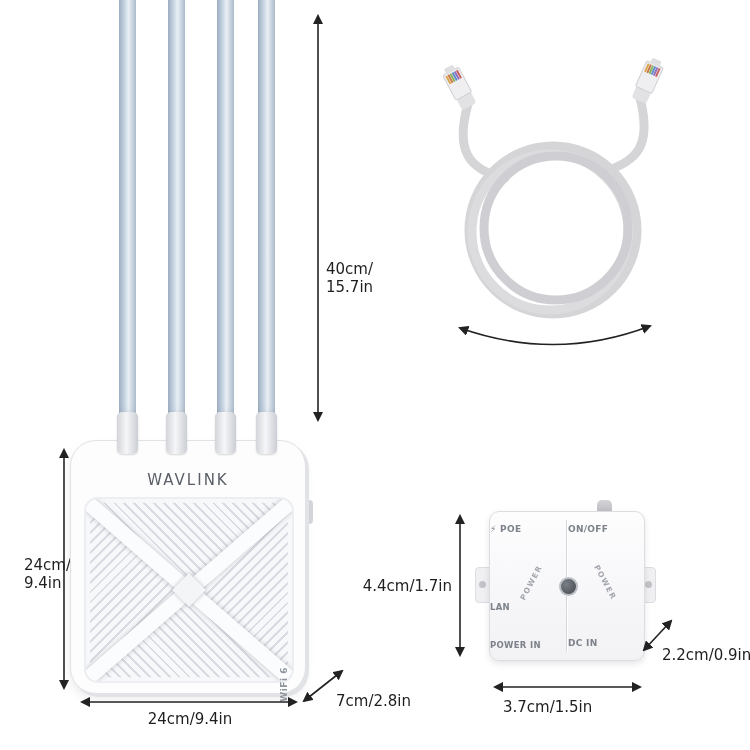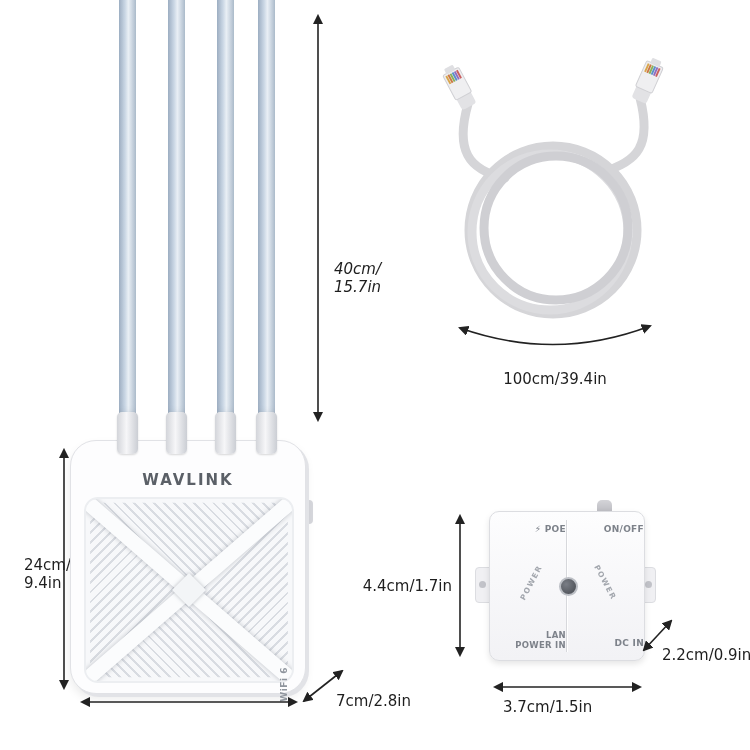--- a/index.html
+++ b/index.html
@@ -14,21 +14,21 @@
     background:linear-gradient(90deg,#d3d5da 0%,#f6f6f8 45%,#cbced4 100%);
     box-shadow:0 1px 2px rgba(0,0,0,.15);z-index:3;}
 
   
   .device{position:absolute;left:70px;top:440px;width:234px;height:252px;background:#fdfdfe;
     border:1px solid #e1e2e6;border-radius:26px;z-index:2;
     box-shadow:3px 3px 0 #e2e3e7,0 5px 10px rgba(0,0,0,.08);}
   .side-nub{position:absolute;left:303px;top:500px;width:10px;height:24px;background:#d6d7dc;
     border-radius:0 4px 4px 0;z-index:1;}
   .logo{position:absolute;top:30px;left:0;width:100%;text-align:center;font-size:15px;
-    font-weight:bold;letter-spacing:2px;color:#5b6067;}
+    font-weight:normal;letter-spacing:2px;color:#5b6067;}
   .face{position:absolute;left:13px;top:56px;width:206px;height:182px;border-radius:14px;
     background:#f7f8fa;border:2px solid #eceef1;overflow:hidden;}
   .q{position:absolute;inset:0;}
   .q-top{clip-path:polygon(2% 2%,98% 2%,50% 50%);
     background:repeating-linear-gradient(45deg,transparent 0 5px,rgba(152,160,174,.32) 5px 7px);}
   .q-bottom{clip-path:polygon(2% 98%,98% 98%,50% 50%);
     background:repeating-linear-gradient(45deg,transparent 0 5px,rgba(152,160,174,.32) 5px 7px);}
   .q-left{clip-path:polygon(2% 2%,2% 98%,50% 50%);
     background:repeating-linear-gradient(135deg,transparent 0 5px,rgba(152,160,174,.32) 5px 7px);}
   .q-right{clip-path:polygon(98% 2%,98% 98%,50% 50%);
@@ -52,32 +52,32 @@
   .inj-ear.l{left:475px;} .inj-ear.r{left:638px;}
   .inj-ear .hole{position:absolute;top:13px;width:7px;height:7px;border-radius:50%;background:#c2c3c9;}
   .inj-ear.l .hole{left:3px;} .inj-ear.r .hole{right:3px;}
   .inj-divider{position:absolute;left:76px;top:8px;bottom:8px;width:1px;background:#d7d8dc;
     box-shadow:1px 0 0 #fff;}
   .inj-screw{position:absolute;left:69px;top:65px;width:15px;height:15px;border-radius:50%;
     background:radial-gradient(circle at 35% 35%,#7a7e86,#45484e);border:2px solid #bcbfc5;}
   .inj-power{position:absolute;font-size:7.5px;letter-spacing:1.5px;color:#a2a6ad;font-weight:bold;}
   .inj-power.pl{left:22px;top:66px;transform:rotate(-62deg);}
   .inj-power.pr{left:96px;top:66px;transform:rotate(62deg);}
-  .inj-label{position:absolute;color:#7d828a;font-size:9px;font-weight:bold;text-align:right;
+  .inj-label{position:absolute;color:#7d828a;font-size:9px;font-weight:bold;text-align:left;
     letter-spacing:.3px;}
   .inj-label.poe{left:0;top:12px;width:76px;}
   .inj-label.onoff{left:78px;top:12px;width:76px;}
   .inj-label.lan{left:0;bottom:10px;width:76px;font-size:8.5px;line-height:10px;}
-  .inj-label.lan span{display:block;}
+  .inj-label.lan span{display:block;margin-top:28px;}
   .inj-label.dc{left:78px;bottom:12px;width:76px;margin-top:12px;}
 
   
   .dim{position:absolute;font-size:15px;color:#1e1e1e;line-height:18px;}
   .dim span{display:block;}
-  .d-antenna{left:334px;top:260px;font-style:italic;}
+  .d-antenna{left:326px;top:260px;}
   .d-height{left:24px;top:556px;}
   .d-width{left:110px;top:710px;width:160px;text-align:center;}
   .d-depth{left:336px;top:692px;}
   .d-cable{left:480px;top:370px;width:150px;text-align:center;}
   .d-injh{left:352px;top:577px;width:100px;text-align:right;}
   .d-injw{left:503px;top:698px;width:130px;}
   .d-injd{left:654px;top:646px;width:96px;margin-left:8px;}
 
   svg.overlay{position:absolute;left:0;top:0;z-index:4;pointer-events:none;}
   .cbl{fill:none;stroke:#d5d5d8;stroke-width:9;stroke-linecap:round;}
@@ -183,19 +183,19 @@
   </svg>
 
   <div class="dim d-antenna">
     <span>40cm/</span>
     <span>15.7in</span>
   </div>
   <div class="dim d-height">
     <span>24cm/</span>
     <span>9.4in</span>
   </div>
+  <div class="dim d-width">24cm/9.4in</div>
   <div class="dim d-depth">7cm/2.8in</div>
-  <div class="dim d-cable">100cm/39.4in</div>
   <div class="dim d-injh">4.4cm/1.7in</div>
   <div class="dim d-injw">3.7cm/1.5in</div>
   <div class="dim d-injd">2.2cm/0.9in</div>
 
 </div>
 
 </body></html>

